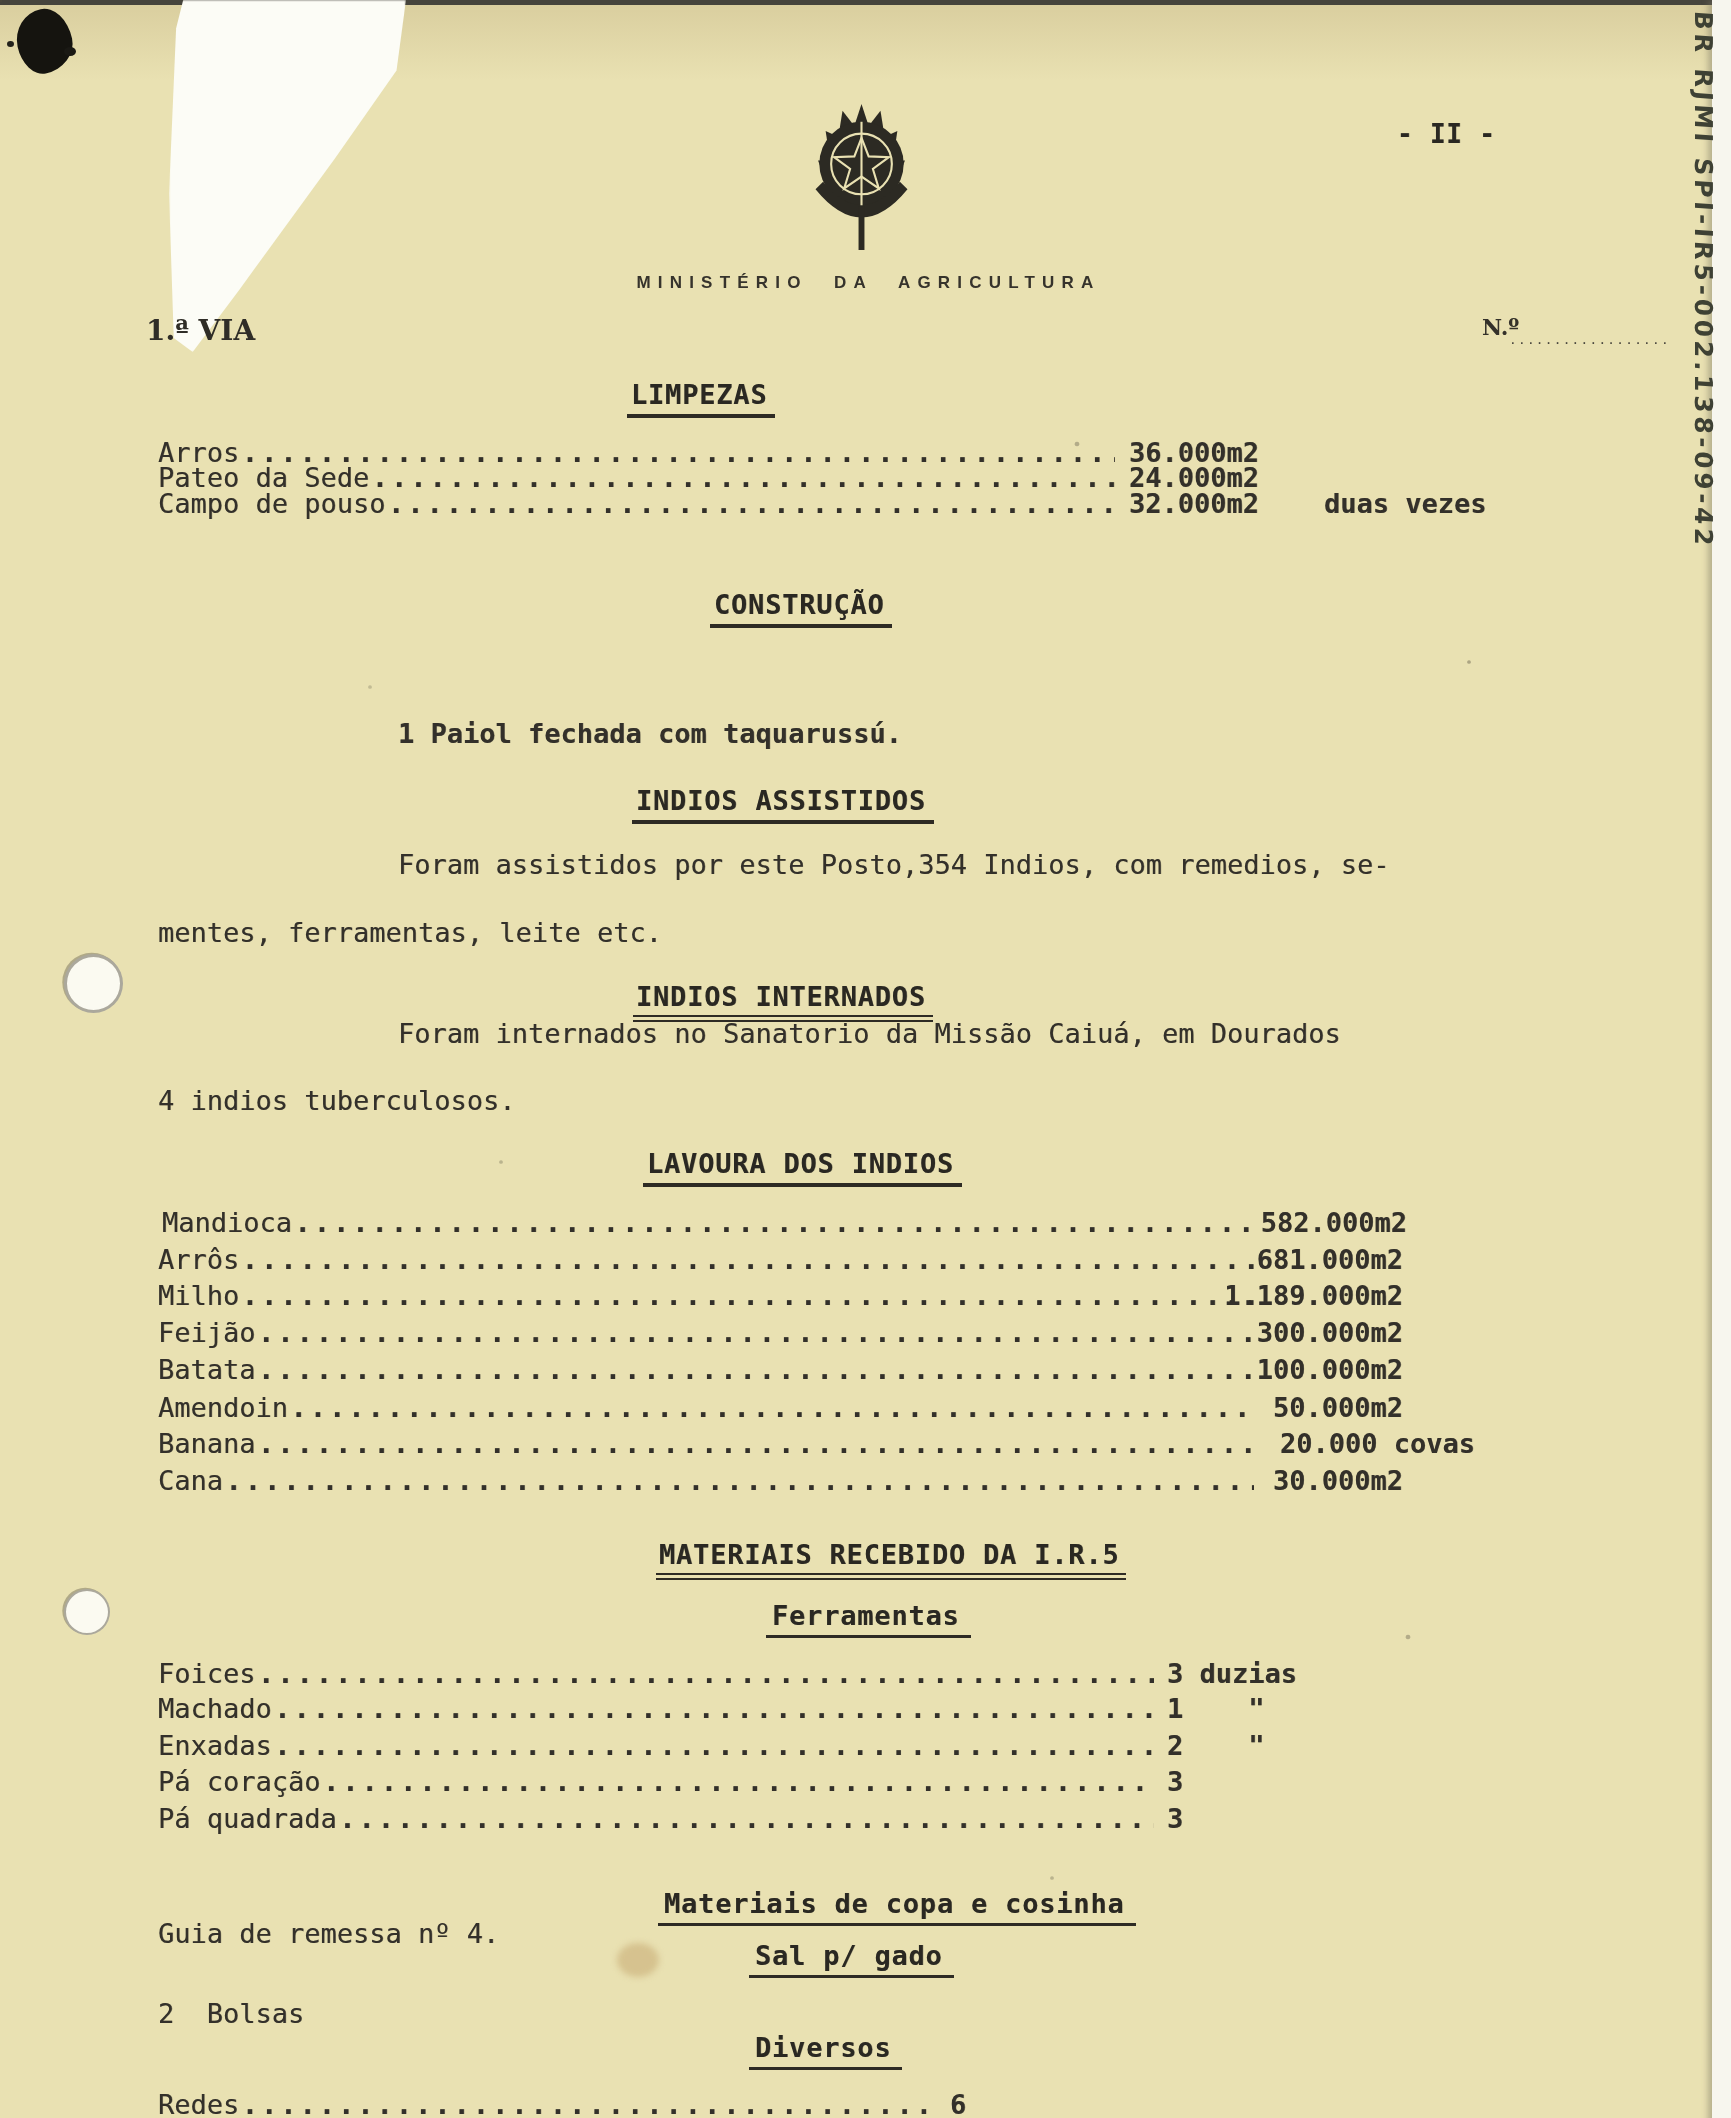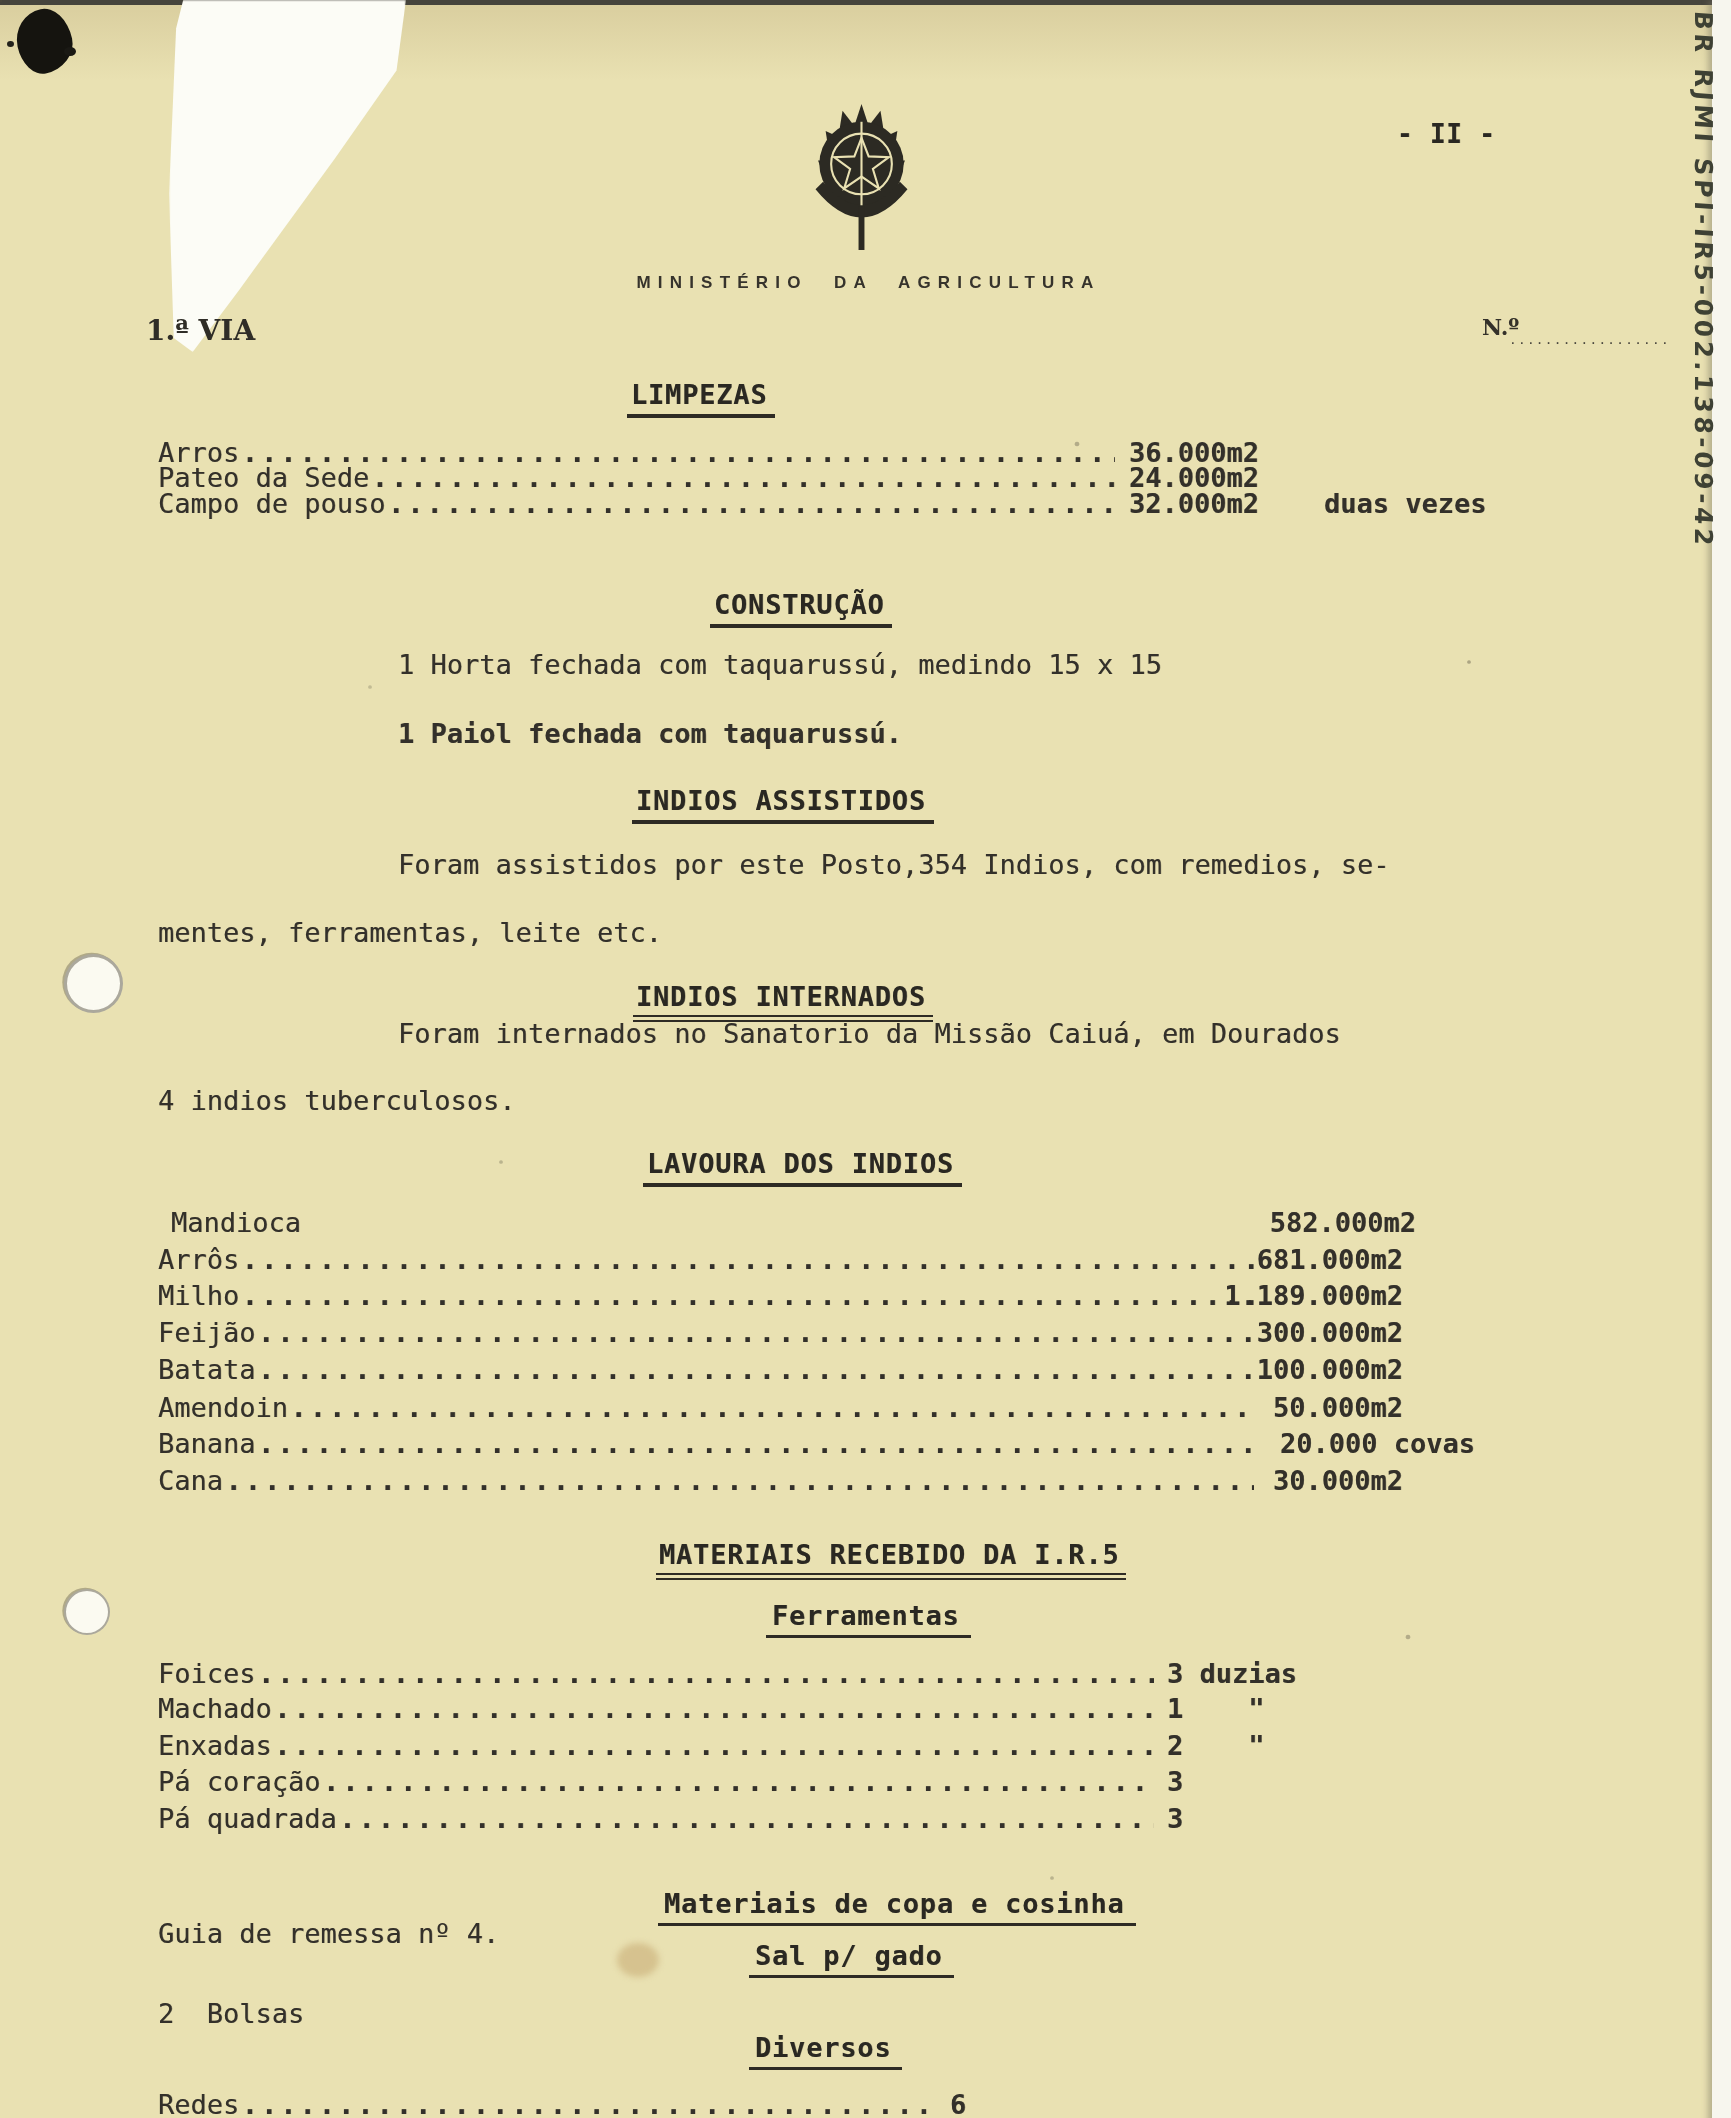--- a/index.html
+++ b/index.html
@@ -103,34 +103,33 @@
   <div class="row typed" style="left:158px;top:463px;width:957px;">
     <span class="lbl">Pateo da Sede</span><span class="dots">........................................................................................................................</span>
     <span class="val" style="left:971px;">24.000m2</span>
   </div>
   <div class="row typed" style="left:158px;top:489px;width:957px;">
     <span class="lbl">Campo de pouso</span><span class="dots">........................................................................................................................</span>
     <span class="val" style="left:971px;">32.000m2    duas vezes</span>
   </div>
 
   <div class="abs typed heading u1" style="left:714px;top:590px;">CONSTRUÇÃO</div>
-  <div class="abs typed" style="left:398px;top:650px;">1 Horta fechada com taquarussú, medindo 15 x 15</div>
   <div class="abs typed" style="left:398px;top:719px;font-weight:bold;">1 Paiol fechada com taquarussú.</div>
 
   <div class="abs typed heading u1" style="left:636px;top:786px;">INDIOS ASSISTIDOS</div>
   <div class="abs typed" style="left:398px;top:850px;">Foram assistidos por este Posto,354 Indios, com remedios, se-</div>
   <div class="abs typed" style="left:158px;top:918px;">mentes, ferramentas, leite etc.</div>
 
   <div class="abs typed heading u2" style="left:636px;top:982px;">INDIOS INTERNADOS</div>
   <div class="abs typed" style="left:398px;top:1019px;">Foram internados no Sanatorio da Missão Caiuá, em Dourados</div>
   <div class="abs typed" style="left:158px;top:1086px;">4 indios tuberculosos.</div>
 
   <div class="abs typed heading u1" style="left:647px;top:1149px;">LAVOURA DOS INDIOS</div>
 
-  <div class="row typed" style="left:171px;top:1208px;width:1096px;flex-direction:column;">
+  <div class="row typed" style="left:162px;top:1208px;width:1096px;">
     <span class="lbl">Mandioca</span><span class="dots">........................................................................................................................</span>
     <span class="val right" style="left:991px;width:254px;">582.000m2</span>
   </div>
   <div class="row typed" style="left:158px;top:1245px;width:1096px;">
     <span class="lbl">Arrôs</span><span class="dots">........................................................................................................................</span>
     <span class="val right" style="left:991px;width:254px;">681.000m2</span>
   </div>
   <div class="row typed" style="left:158px;top:1281px;width:1096px;">
     <span class="lbl">Milho</span><span class="dots">........................................................................................................................</span>
     <span class="val right" style="left:991px;width:254px;">1.189.000m2</span>

